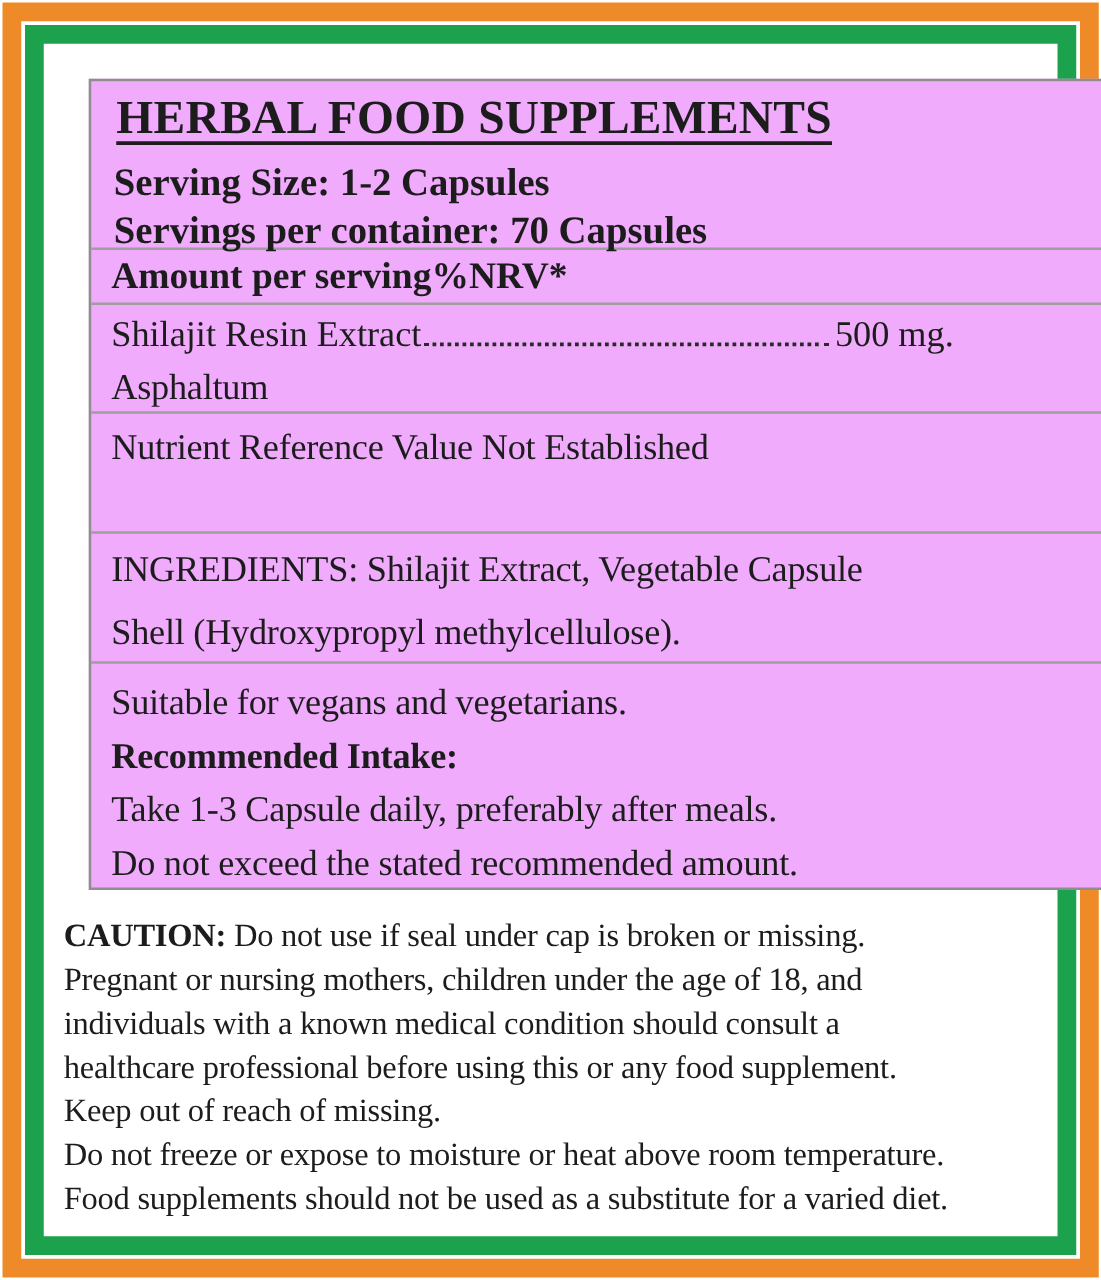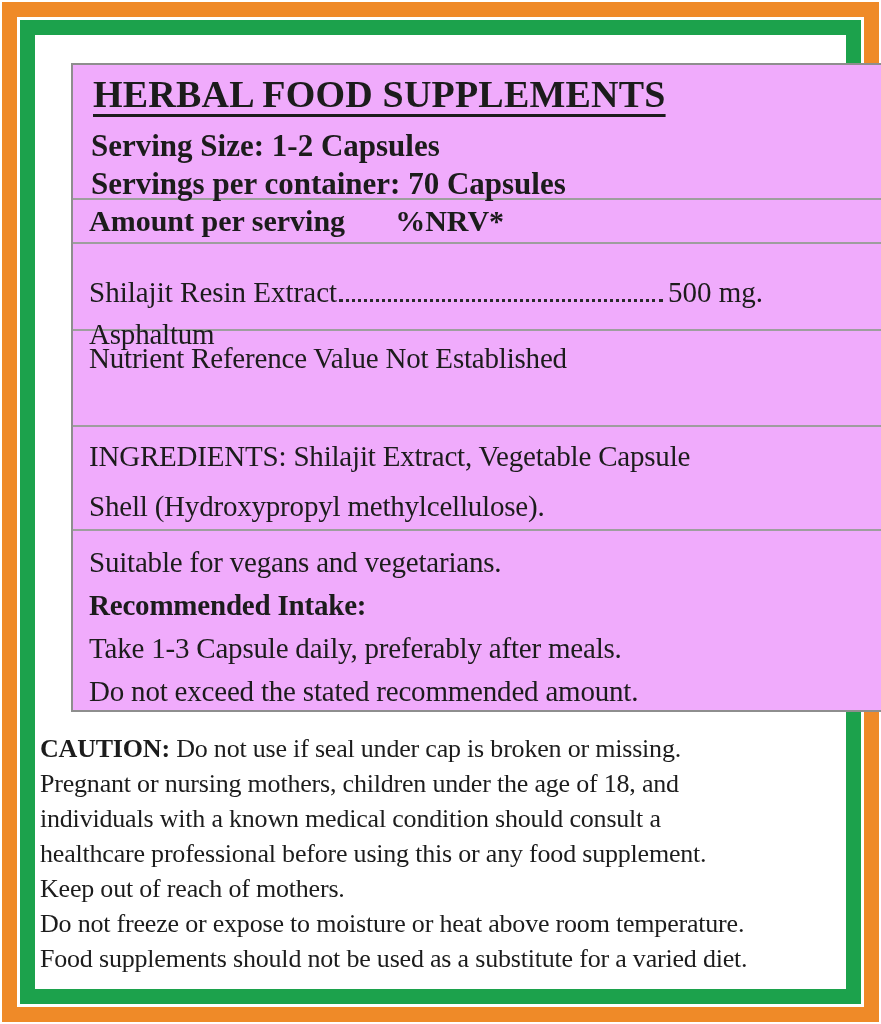--- a/index.html
+++ b/index.html
@@ -33,42 +33,42 @@
   .panel-title{
     display:inline-block;font-size:38px;font-weight:bold;letter-spacing:0.2px;
     line-height:44px;margin-left:2px;
     text-decoration:underline;text-decoration-thickness:3px;text-underline-offset:7px;
   }
   .serving-line{font-size:31px;font-weight:bold;line-height:38px;white-space:nowrap;}
   .serving-line.first{margin-top:11px;}
 
   .sec-amount{height:44px;display:flex;align-items:center;}
   .amount-label{font-size:30px;font-weight:bold;white-space:nowrap;}
-  .nrv-col-label{font-size:30px;font-weight:bold;margin-left:50px;white-space:nowrap;}
+  .nrv-col-label{font-size:30px;font-weight:bold;white-space:nowrap;}
 
   .sec-ingredient-row{height:87px;padding-top:3px;}
-  .dots-row{display:flex;align-items:baseline;width:674px;font-size:29px;line-height:42px;margin-top:24px;}
+  .dots-row{display:flex;align-items:baseline;width:674px;font-size:29px;line-height:42px;}
   .dots-row .leader{
     flex:1;min-width:30px;margin:0 5px 7px 2px;
     border-bottom:3.5px dotted #2A2A2A;
   }
   .body-line{font-size:29px;line-height:42px;letter-spacing:-0.2px;white-space:nowrap;}
 
   .sec-nrv{height:96px;padding-top:6px;}
   .sec-nrv .body-line{line-height:43px;}
   .bold{font-weight:bold;}
 
   .sec-ingredients{height:104px;padding-top:4px;}
   .sec-ingredients .body-line{line-height:50px;}
 
   .sec-usage{height:181px;padding-top:10px;}
   .sec-usage .body-line{line-height:43px;}
 
   
-  .caution{position:absolute;left:5px;top:696px;right:0;}
+  .caution{position:absolute;left:16px;top:696px;right:0;}
   .caution-line{
     font-size:26px;line-height:35px;letter-spacing:-0.2px;white-space:nowrap;
   }
 </style>
 </head>
 <body>
 
 <div class="frame-orange"></div>
 <div class="frame-whitegap"></div>
 <div class="frame-green"></div>
@@ -113,18 +113,18 @@
       <div class="body-line">Do not exceed the stated recommended amount.</div>
     </div>
 
   </div>
 
   <div class="caution">
     <div class="caution-line"><span class="bold">CAUTION:</span><span> Do not use if seal under cap is broken or missing.</span></div>
     <div class="caution-line">Pregnant or nursing mothers, children under the age of 18, and</div>
     <div class="caution-line">individuals with a known medical condition should consult a</div>
     <div class="caution-line">healthcare professional before using this or any food supplement.</div>
-    <div class="caution-line">Keep out of reach of mothers.</div>
+    <div class="caution-line">Keep out of reach of missing.</div>
     <div class="caution-line">Do not freeze or expose to moisture or heat above room temperature.</div>
     <div class="caution-line">Food supplements should not be used as a substitute for a varied diet.</div>
   </div>
 
 </div>
 
 </body></html>

